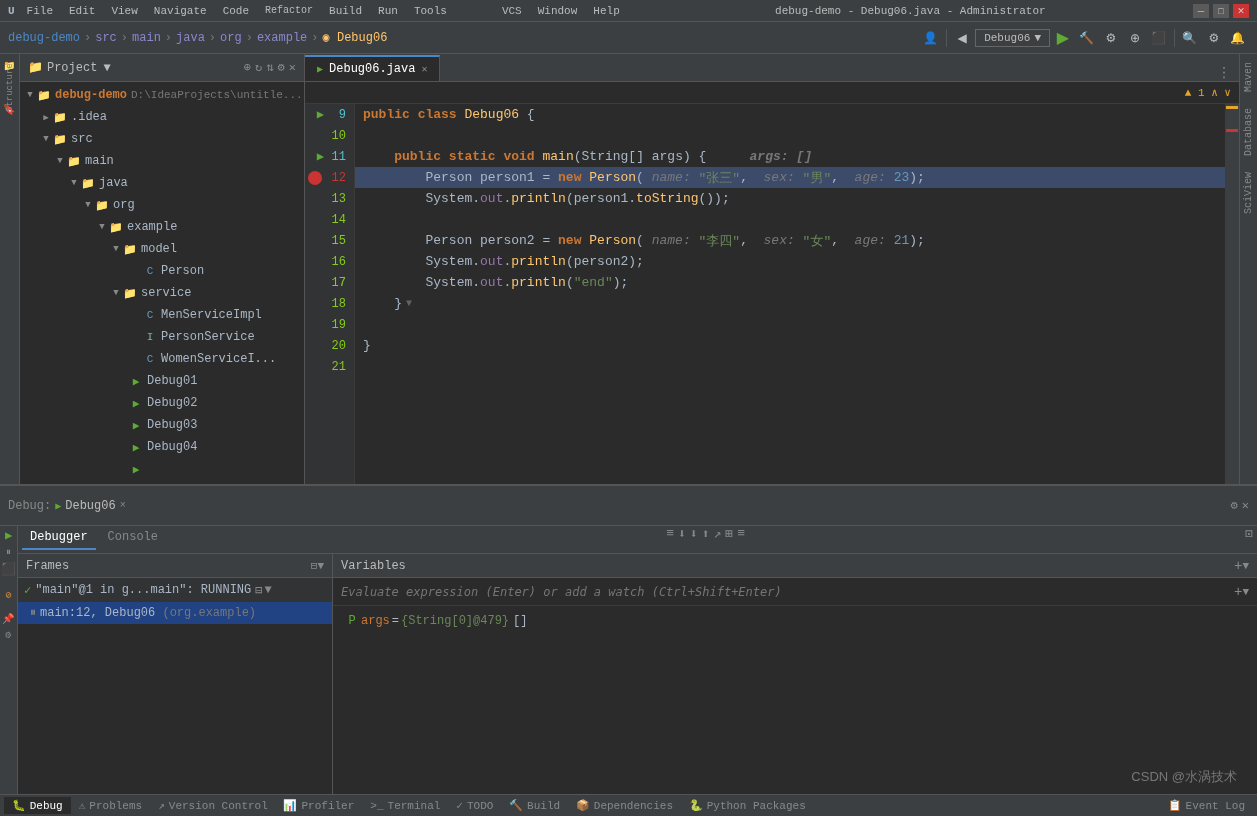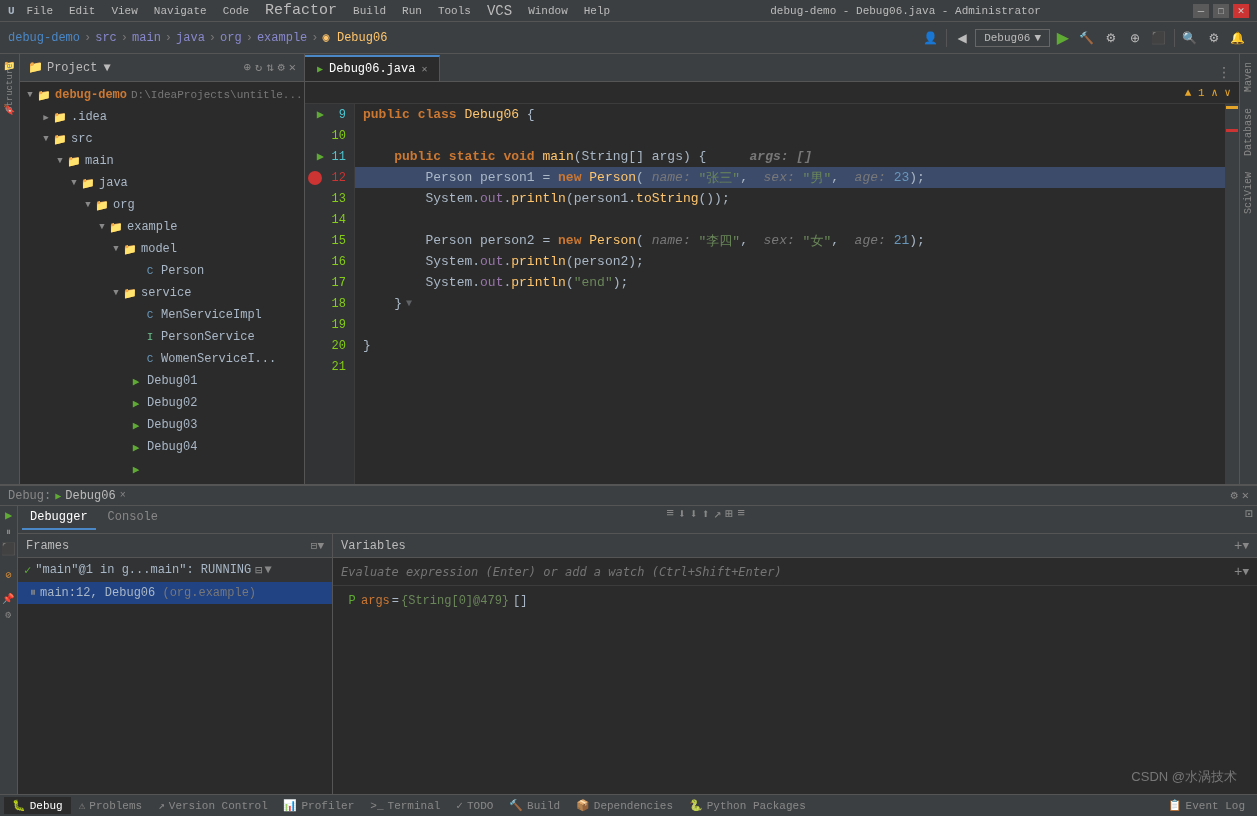--- a/index.html
+++ b/index.html
@@ -73,25 +73,25 @@
 
 <div style="width:1257px;height:816px;display:flex;flex-direction:column;overflow:hidden;">
 
   <div class="title-bar">
     <span style="font-weight:bold;color:#a9b7c6;margin-right:4px;">U</span>
     <span class="menu-item" style="font-size:11px;">File</span>
     <span class="menu-item" style="font-size:11px;">Edit</span>
     <span class="menu-item" style="font-size:11px;">View</span>
     <span class="menu-item" style="font-size:11px;">Navigate</span>
     <span class="menu-item" style="font-size:11px;">Code</span>
-    <span class="menu-item" style="font-size:15px;">Refactor</span>
+    <span class="menu-item" style="font-size:10px;">Refactor</span>
     <span class="menu-item" style="font-size:11px;">Build</span>
     <span class="menu-item" style="font-size:11px;">Run</span>
     <span class="menu-item" style="font-size:11px;">Tools</span>
-    <span class="menu-item" style="font-size:14px;">VCS</span>
+    <span class="menu-item" style="font-size:11px;margin-left:39px;">VCS</span>
     <span class="menu-item" style="font-size:11px;">Window</span>
     <span class="menu-item" style="font-size:11px;">Help</span>
     <div class="title-bar-center">debug-demo - Debug06.java - Administrator</div>
     <div class="title-bar-controls">
       <button class="win-btn">─</button>
       <button class="win-btn">□</button>
       <button class="win-btn" style="background:#cc3333;">✕</button>
     </div>
   </div>
 
@@ -402,21 +402,21 @@
 
     <div class="right-sidebar">
       <div style="writing-mode:vertical-rl;transform:rotate(180deg);font-size:10px;color:#888;cursor:pointer;white-space:nowrap;padding:4px 0;">Maven</div>
       <div style="writing-mode:vertical-rl;transform:rotate(180deg);font-size:10px;color:#888;cursor:pointer;white-space:nowrap;padding:4px 0;">Database</div>
       <div style="writing-mode:vertical-rl;transform:rotate(180deg);font-size:10px;color:#888;cursor:pointer;white-space:nowrap;padding:4px 0;">SciView</div>
     </div>
   </div>
 
   <div class="bottom-panel">
 
-    <div style="height:20px;background:#3c3f41;display:flex;align-items:center;padding:0 8px;border-bottom:1px solid #555;">
+    <div style="height:40px;background:#3c3f41;display:flex;align-items:center;padding:0 8px;border-bottom:1px solid #555;">
       <span style="font-size:12px;color:#888;margin-right:4px;">Debug:</span>
       <span style="color:#5faa35;font-size:10px;">▶</span>
       <span style="font-size:12px;color:#bbbbbb;cursor:pointer;padding:0 4px;">Debug06</span>
       <span style="font-size:10px;color:#888;cursor:pointer;">×</span>
       <div style="flex:1;"></div>
       <span style="color:#888;cursor:pointer;margin-right:4px;">⚙</span>
       <span style="color:#888;cursor:pointer;">✕</span>
     </div>
 
     <div style="flex:1;display:flex;min-height:0;">

